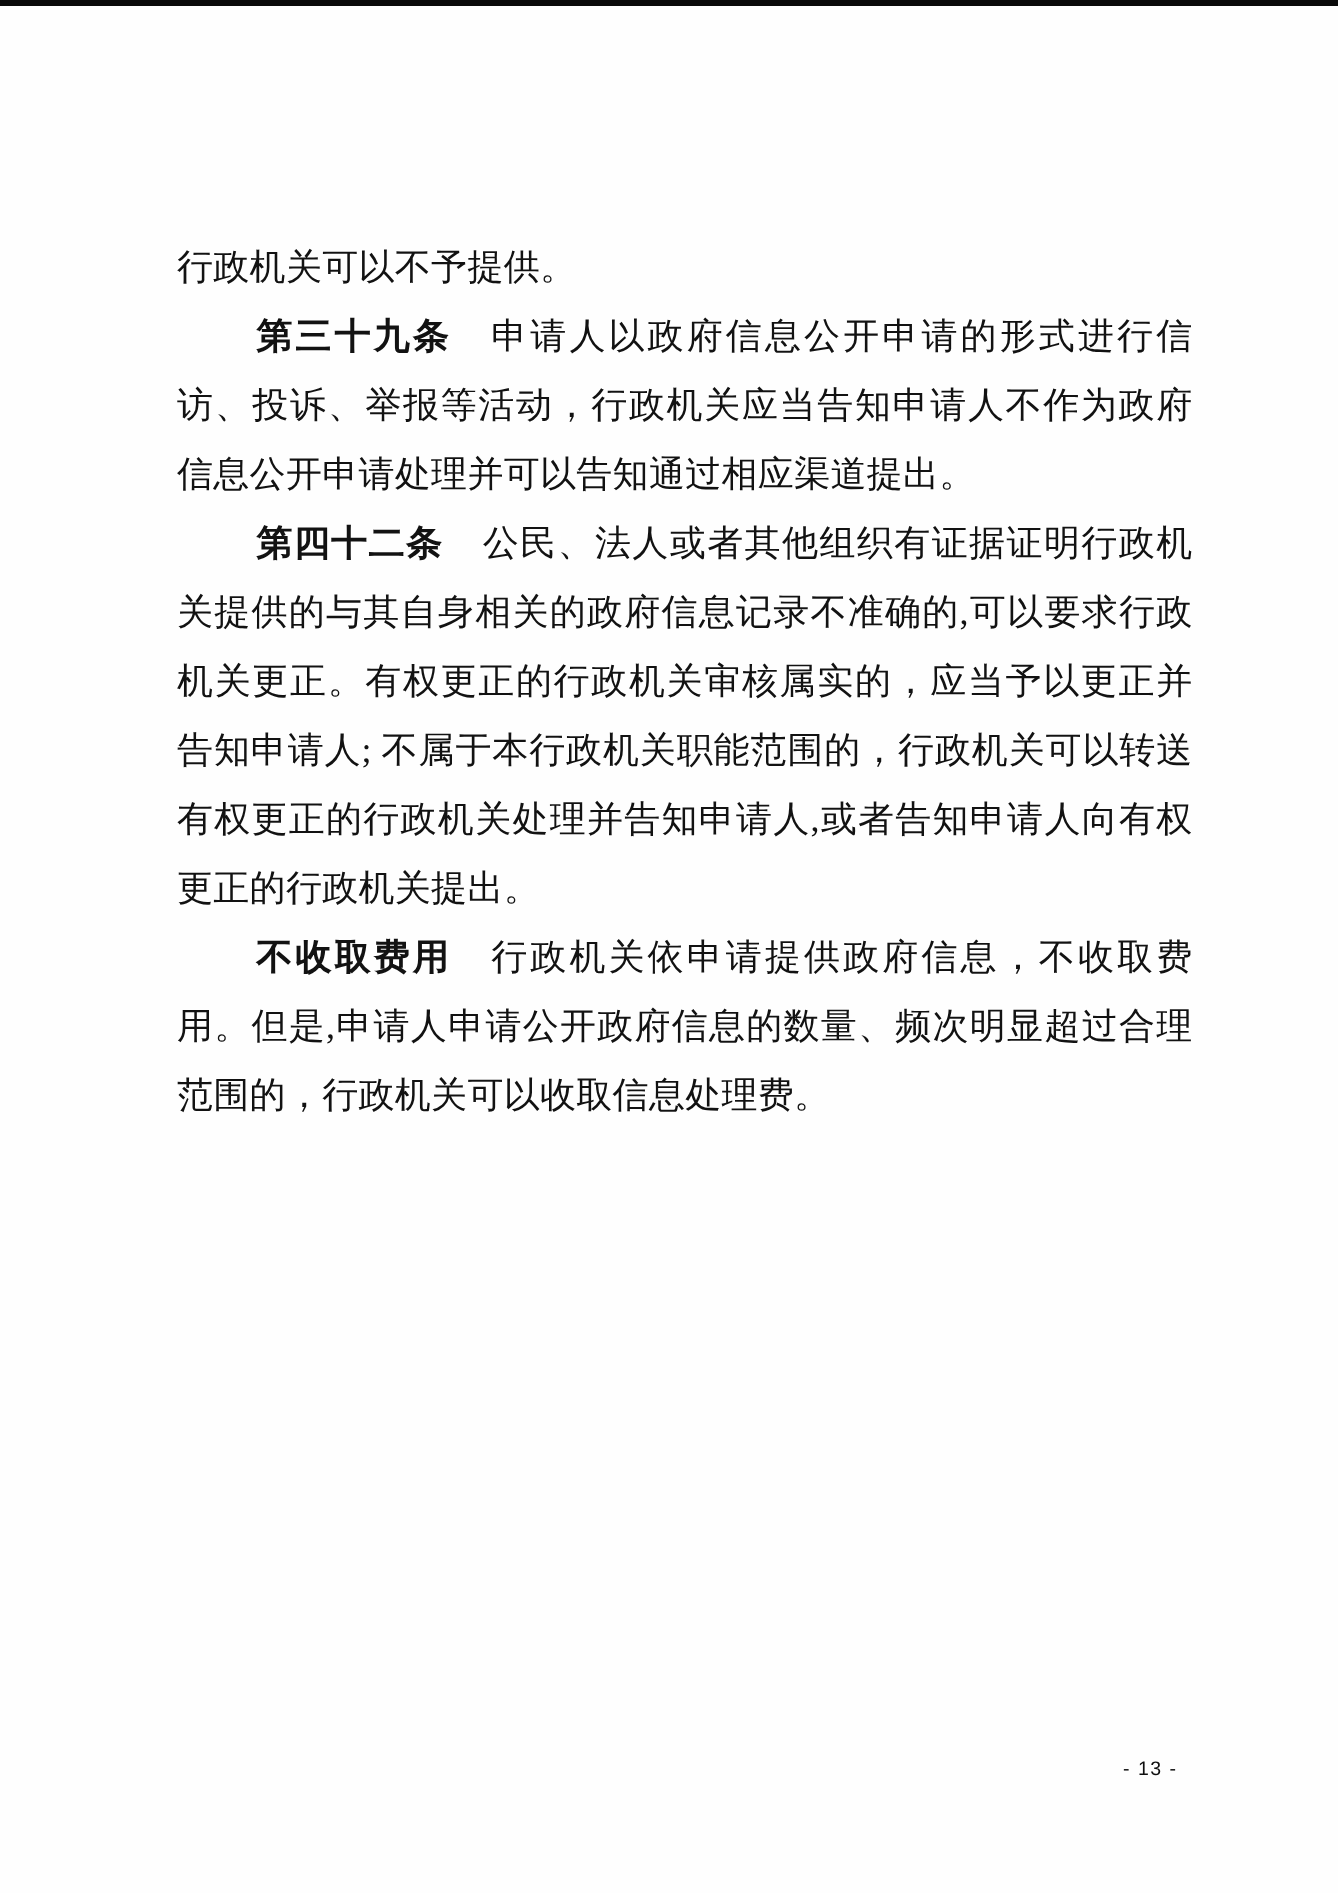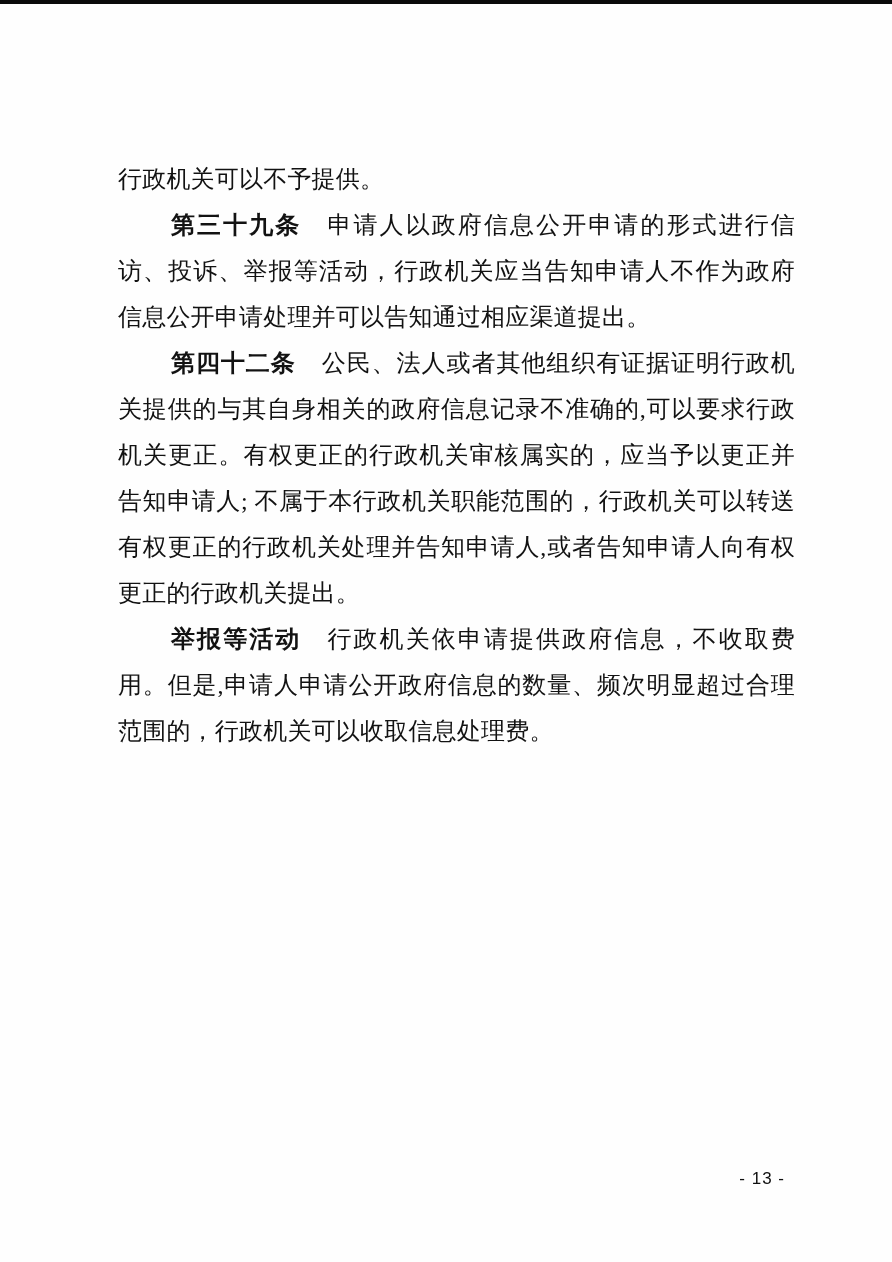--- a/index.html
+++ b/index.html
@@ -46,21 +46,21 @@
     font-weight: 700;
     margin-right: 26px;
   }
   .article-term:empty {
     margin-right: 0;
   }
   .page-number {
     position: absolute;
     top: 1168px;
     right: 107px;
-    font-size: 17px;
+    font-size: 13px;
     line-height: 22px;
     letter-spacing: 1px;
     font-family: "Liberation Sans", "DejaVu Sans", sans-serif;
     color: #0f0f0f;
   }
 </style>
 </head>
 <body>
 
 <div class="page">
@@ -70,19 +70,19 @@
   <div class="content">
 
     <p class="para"><span class="article-term"></span><span>行政机关可以不予提供。</span></p>
 
     <p class="para indent"><span class="article-term">第三十九条</span><span>申请人以政府信息公开申请的形式进行信访、投诉、举报等活动，行政机关应当告知申请人不作为政府信息公开申请处理并可以告知通过相应渠道提出。</span></p>
 
 
 
     <p class="para indent"><span class="article-term">第四十二条</span><span>公民、法人或者其他组织有证据证明行政机关提供的与其自身相关的政府信息记录不准确的,可以要求行政机关更正。有权更正的行政机关审核属实的，应当予以更正并告知申请人; 不属于本行政机关职能范围的，行政机关可以转送有权更正的行政机关处理并告知申请人,或者告知申请人向有权更正的行政机关提出。</span></p>
 
-    <p class="para indent"><span class="article-term">举报等活动</span><span>行政机关依申请提供政府信息，不收取费用。但是,申请人申请公开政府信息的数量、频次明显超过合理范围的，行政机关可以收取信息处理费。</span></p>
+    <p class="para indent"><span class="article-term">不收取费用</span><span>行政机关依申请提供政府信息，不收取费用。但是,申请人申请公开政府信息的数量、频次明显超过合理范围的，行政机关可以收取信息处理费。</span></p>
 
   </div>
 
   <div class="page-number">- 13 -</div>
 
 </div>
 
 </body></html>

